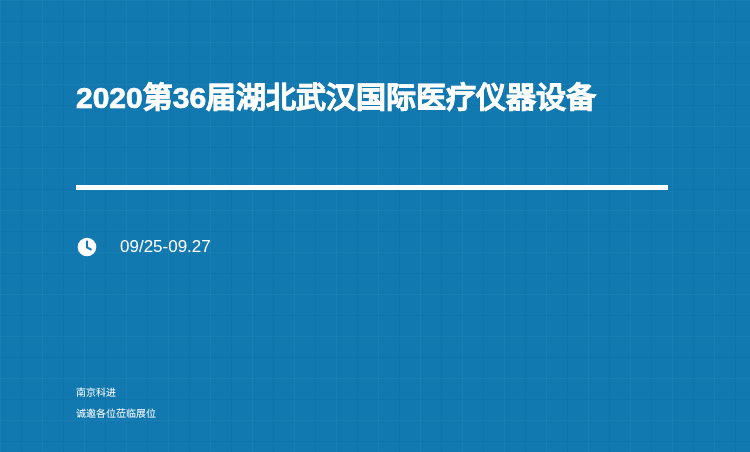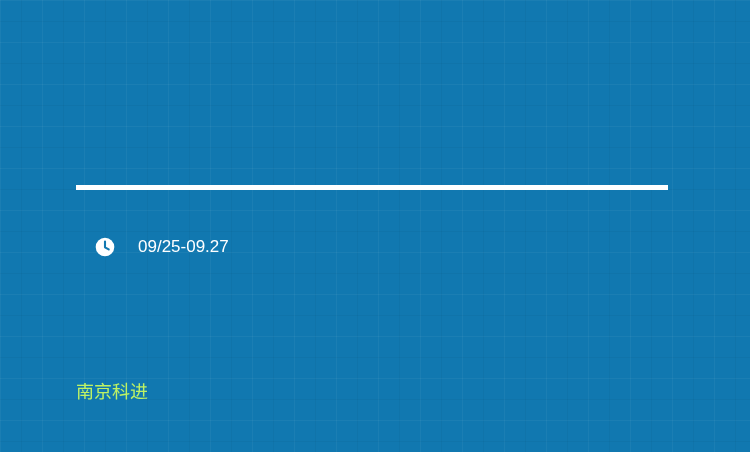--- a/index.html
+++ b/index.html
@@ -70,21 +70,21 @@
     left: 76px;
     top: 185px;
     width: 592px;
     height: 5px;
     background: #ffffff;
   }
 
   
   .info-list {
     position: absolute;
-    left: 94px;
+    left: 76px;
     top: 232px;
     width: 500px;
   }
   .info-row {
     display: flex;
     align-items: center;
     height: 30px;
     margin-bottom: 16px;
   }
   .info-icon {
@@ -106,34 +106,35 @@
   }
 
   
   .footer {
     position: absolute;
     left: 76px;
     top: 382px;
   }
   .footer-line {
     display: block;
-    color: #bef264;
-    font-size: 18px;
+    color: #ffffff;
+    font-size: 10px;
     line-height: 21px;
     font-weight: 400;
     white-space: nowrap;
   }
 </style>
 </head>
 <body>
 
 <div id="banner">
   <div class="content">
 
     <div class="title-block">
+      <span class="title-line">2020第36届湖北武汉国际医疗仪器设备</span>
     </div>
 
     <div class="divider"></div>
 
     <div class="info-list">
 
       <div class="info-row">
         <span class="info-icon">
           <svg width="20" height="20" viewBox="0 0 20 20" aria-hidden="true">
             <circle cx="10" cy="10" r="9.3" fill="#ffffff"></circle>
@@ -141,16 +142,17 @@
           </svg>
         </span>
         <span class="info-text">09/25-09.27</span>
       </div>
 
 
     </div>
 
     <div class="footer">
       <span class="footer-line">南京科进</span>
+      <span class="footer-line">诚邀各位莅临展位</span>
     </div>
 
   </div>
 </div>
 
 </body></html>

